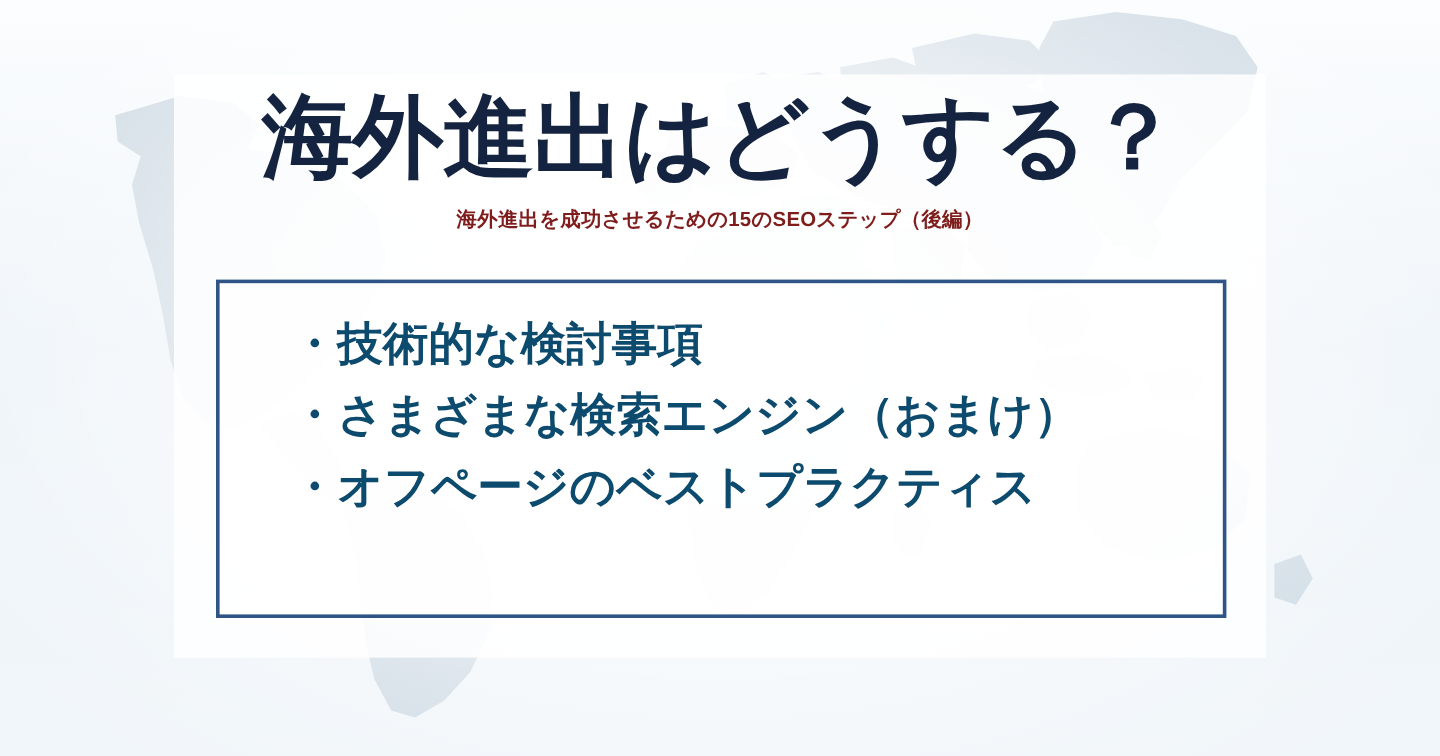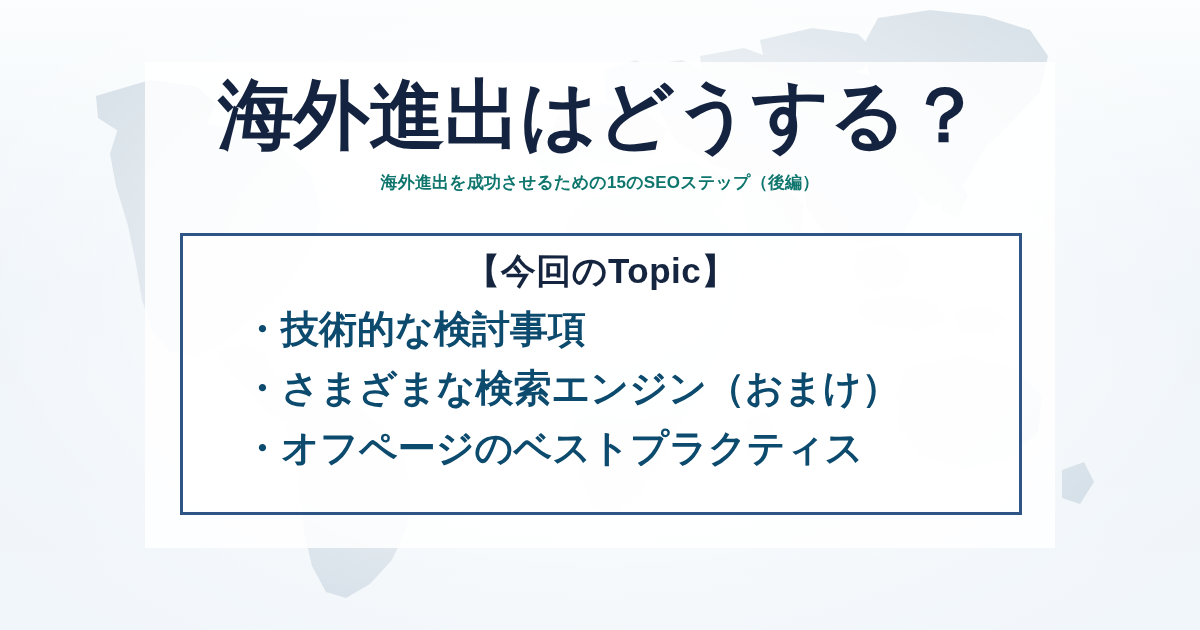--- a/index.html
+++ b/index.html
@@ -74,21 +74,21 @@
     color: #14233f;
     white-space: nowrap;
   }
 
   .slide-subtitle {
     margin: 0;
     padding-top: 14px;
     font-size: 17px;
     font-weight: 700;
     letter-spacing: 0.2px;
-    color: #0f766e;
+    color: #7f1d1d;
     white-space: nowrap;
   }
 
   
   .topic-box {
     position: absolute;
     left: 180px;
     top: 233px;
     width: 842px;
     height: 282px;
@@ -204,21 +204,20 @@
 
   <div class="panel"></div>
 
   <div class="heading-block">
     <h1 class="slide-title">海外進出はどうする？</h1>
     <p class="slide-subtitle">海外進出を成功させるための15のSEOステップ（後編）</p>
   </div>
 
   <div class="topic-box">
     <div class="topic-inner">
-      <h2 class="topic-heading">【今回のTopic】</h2>
       <ul class="topic-list">
         <li class="topic-item">・技術的な検討事項</li>
         <li class="topic-item">・さまざまな検索エンジン（おまけ）</li>
         <li class="topic-item">・オフページのベストプラクティス</li>
       </ul>
     </div>
   </div>
 
 </div>
 

